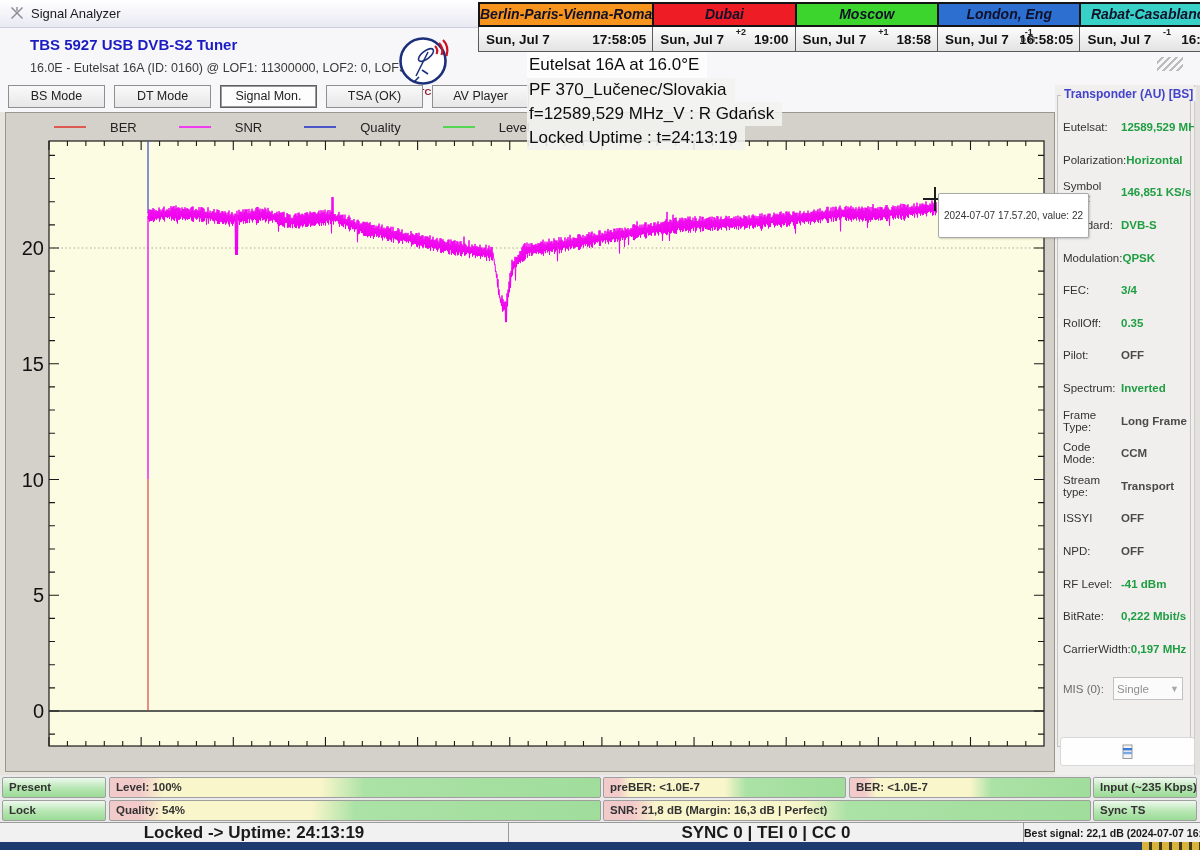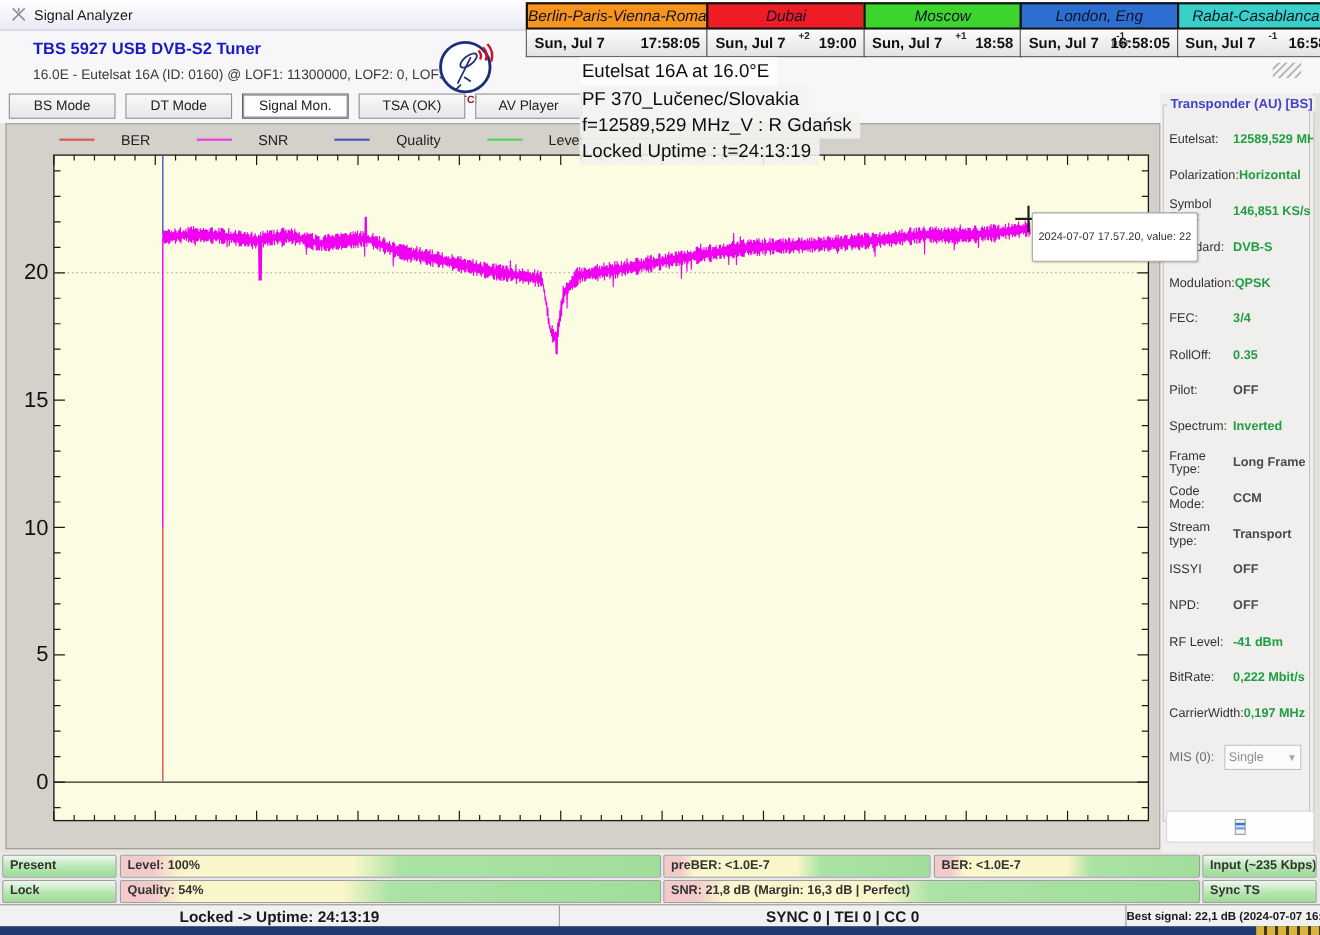--- a/index.html
+++ b/index.html
@@ -15,21 +15,21 @@
   #header{left:0;top:28px;width:1200px;height:84px;background:#f7f7f9}
   #device-title{left:30px;top:8px;font-size:15px;font-weight:bold;color:#1b1bc4}
   #tuner-info{left:30px;top:33px;font-size:12.5px;color:#3a3a3a}
   #logo{left:392px;top:8px;width:68px;height:64px;text-align:center}
   #logo-text{position:absolute;left:0;top:50px;width:68px;font-size:9.5px;font-weight:bold;color:#8a1b2e;letter-spacing:.2px}
 
   
   #clocks{left:478px;top:2px;width:722px;height:54px;display:flex;z-index:10}
   .clk{flex:0 0 144.4px;position:relative;box-sizing:border-box}
   .clk+.clk{margin-left:-2px}
-  .clk .hd{height:21px;line-height:21px;text-align:center;font-size:14px;font-weight:normal;font-style:italic;border:2px solid #141414;color:#101028;white-space:nowrap;overflow:hidden}
+  .clk .hd{height:21px;line-height:21px;text-align:center;font-size:14px;font-weight:bold;font-style:italic;border:2px solid #141414;color:#101028;white-space:nowrap;overflow:hidden}
   .clk .tm{height:24px;background:linear-gradient(#fcfcfc,#e3e3e3);border:1px solid #5a5a5a;border-top:none;position:relative;font-size:13.5px;font-weight:bold;color:#111}
   .clk .date{position:absolute;left:7px;top:5px}
   .clk .time{position:absolute;right:7px;top:5px}
   .clk .off{position:absolute;left:58%;top:1px;font-size:9px;line-height:8px;font-weight:bold;text-align:center;color:#222}
   .clk .off .note{display:block;font-size:7.5px;color:#555;letter-spacing:.4px}
   #grip{left:1157px;top:57px;width:26px;height:14px;background:repeating-linear-gradient(135deg,transparent 0 3px,#bcbcbc 3px 5px)}
 
   
   #tabs{left:8px;top:85px;width:560px;height:23px;display:flex;gap:9px}
   .tab{flex:0 0 95px;height:21px;line-height:20px;text-align:center;font-size:12.5px;color:#222;background:linear-gradient(#f9f9f9,#e7e7e7);border:1px solid #8f8f8f;cursor:default}
@@ -70,21 +70,21 @@
   #mis-chevron{color:#a8a8a8;font-size:9px}
   #panel-button{left:1060px;top:737px;width:133px;height:27px;background:#fefefe;border:1px solid #d8d8d8;border-radius:3px;display:flex;align-items:center;justify-content:center}
 
   
   #statusarea{left:0;top:775px;width:1200px;height:47px;background:#eaeaea}
   .sbar{position:absolute;height:19px;border:1px solid #9f9f9f;border-radius:2px;font-size:11.5px;font-weight:bold;color:#333;line-height:19px;padding-left:6px;white-space:nowrap;overflow:hidden;box-sizing:content-box}
   .sbar.green{background:linear-gradient(#eef9ee,#b6e6b2 55%,#9bdb97)}
 
   
   #footer{left:0;top:822px;width:1200px;height:20px;background:#f1f1f1;border-top:1px solid #9a9a9a;display:flex}
-  .ft-cell{height:20px;line-height:20px;text-align:center;font-size:14px;font-weight:bold;color:#1a1a1a;border-right:1px solid #9a9a9a;overflow:hidden;white-space:nowrap}
+  .ft-cell{height:20px;line-height:20px;text-align:center;font-size:17px;font-weight:bold;color:#1a1a1a;border-right:1px solid #9a9a9a;overflow:hidden;white-space:nowrap}
   .ft-cell:last-child{border-right:none;font-size:10.5px}
   #navy{left:0;top:842px;width:1200px;height:8px;background:#1e3a6e}
   #navy-corner{left:1142px;top:842px;width:58px;height:8px;background:repeating-linear-gradient(90deg,#d8b43c 0 7px,#40381a 7px 10px)}
 </style>
 </head>
 <body>
 
 <div id="titlebar" class="abs">
   <span id="title-icon" class="abs">
     <svg width="16" height="16" viewBox="0 0 16 16">

